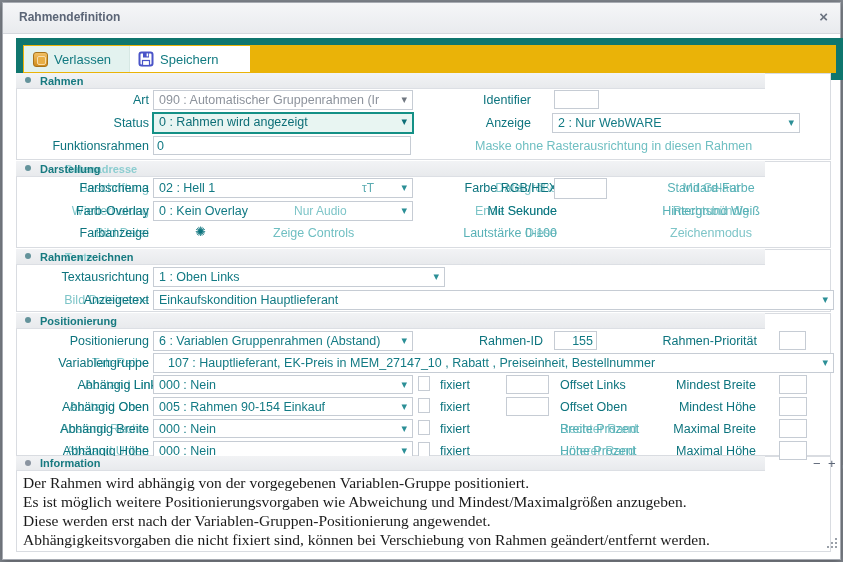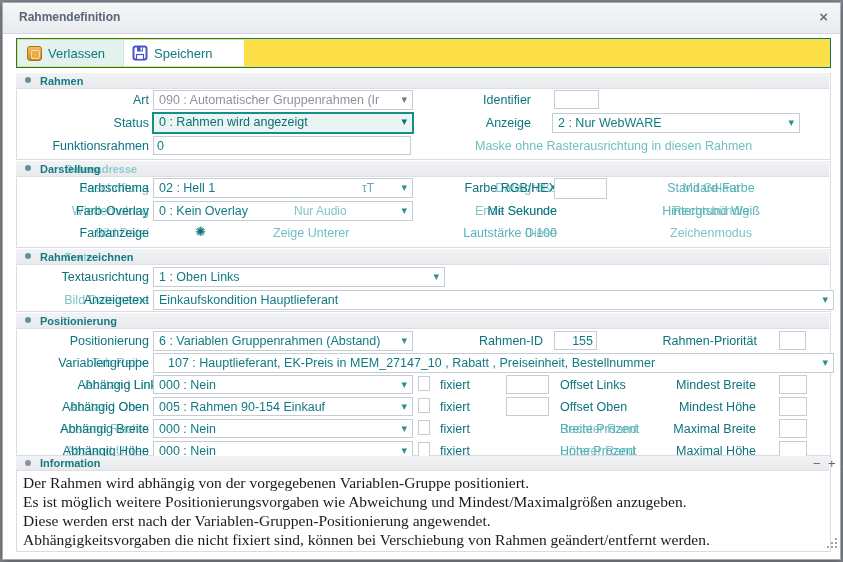--- a/index.html
+++ b/index.html
@@ -1,28 +1,28 @@
 <!DOCTYPE html>
 <html><head>
 <meta charset="utf-8">
 <style>
   html,body{margin:0;padding:0;}
   body{width:843px;height:562px;background:#82878f;font-family:"Liberation Sans",sans-serif;overflow:hidden;position:relative;}
   .dlg{position:absolute;left:2px;top:2px;width:837px;height:556px;background:#fff;border:1px solid #a7abb2;box-shadow:0 2px 8px rgba(0,0,0,.35);}
   .titlebar{position:absolute;left:0;top:0;right:0;height:30px;background:linear-gradient(#f5f6f8,#e9ebee);border-bottom:1px solid #d5d8dd;}
   .title{position:absolute;left:16px;top:7px;font-size:12px;font-weight:bold;color:#5b6576;}
   .close{position:absolute;right:12px;top:5px;font-size:15px;font-weight:bold;color:#6b7380;cursor:pointer;}
-  .toolbar{position:absolute;left:13px;top:35px;width:813px;height:28px;background:#fde047;border:1px solid #0f766e;}
+  .toolbar{position:absolute;left:13px;top:35px;width:813px;height:28px;background:#eab308;border:7px solid #0f766e;}
   .btn-verlassen{position:absolute;left:1px;top:1px;height:26px;width:105px;background:#e3f2ef;border-right:1px solid #d6e8e4;}
   .btn-speichern{position:absolute;left:107px;top:1px;height:26px;width:120px;background:#fff;}
   .btn-label{position:absolute;left:30px;top:6px;font-size:13px;color:#117a80;}
   .ic-leave{position:absolute;left:9px;top:6px;width:13px;height:13px;border-radius:3px;background:linear-gradient(#f2c064,#cf8c1c);border:1px solid #a8731a;}
   .ic-leave-in{position:absolute;left:3px;top:3px;width:7px;height:7px;border-radius:2px;background:#e8ae45;border:1px solid #f7ddac;}
   .ic-save{position:absolute;left:8px;top:5px;width:16px;height:16px;}
-  .hdr{position:absolute;left:13px;width:813px;height:15px;background:linear-gradient(#f2f3f5,#e8eaed);border-bottom:1px solid #dcdfe4;}
+  .hdr{position:absolute;left:13px;width:749px;height:15px;background:linear-gradient(#f2f3f5,#e8eaed);border-bottom:1px solid #dcdfe4;}
   .box{position:absolute;left:13px;width:813px;border:1px solid #d9dce1;background:#fff;}
   .dot{position:absolute;left:9px;top:4px;width:6px;height:6px;border-radius:50%;background:#64939b;}
   .dot.gray{background:#8a94a0;}
   .sech1{font-size:11px;font-weight:bold;color:#177a80;}
   .sech2{font-size:11px;font-weight:bold;color:#8ccdd0;padding-left:25px;}
   .lbl{position:absolute;font-size:12.5px;color:#0d747e;text-align:right;white-space:nowrap;}
   .ov{position:absolute;font-size:12.5px;white-space:nowrap;height:16px;}
   .ov span{position:absolute;top:0;white-space:nowrap;}
   .ov.r span{right:0;}
   .ov.l span{left:0;}
@@ -152,21 +152,21 @@
   </div>
   <div class="ov r" style="left:18px;top:223px;width:128px;">
     <span class="l2">Bild Datei</span>
     <span class="l1">Farbanzeige</span>
   </div>
   <div class="ov c" style="left:628px;top:201px;width:160px;">
     <span class="l2">Rechtsbündig</span>
     <span class="l2b">Hintergrund Weiß</span>
   </div>
   <span class="pal" style="left:192px;top:221px;">✺</span>
-  <div class="hint" style="left:270px;top:223px;">Zeige Unterer</div>
+  <div class="hint" style="left:270px;top:223px;">Zeige Controls</div>
   <div class="ov r" style="left:430px;top:223px;width:124px;">
     <span class="l2">Diese</span>
     <span class="l2b">Lautstärke 0-100</span>
   </div>
   <div class="ov c" style="left:628px;top:223px;width:160px;">
     <span class="l2">Zeichenmodus</span>
   </div>
 
   <div class="hdr" style="top:246px;text-align:center;">
     <span class="dot"></span>

